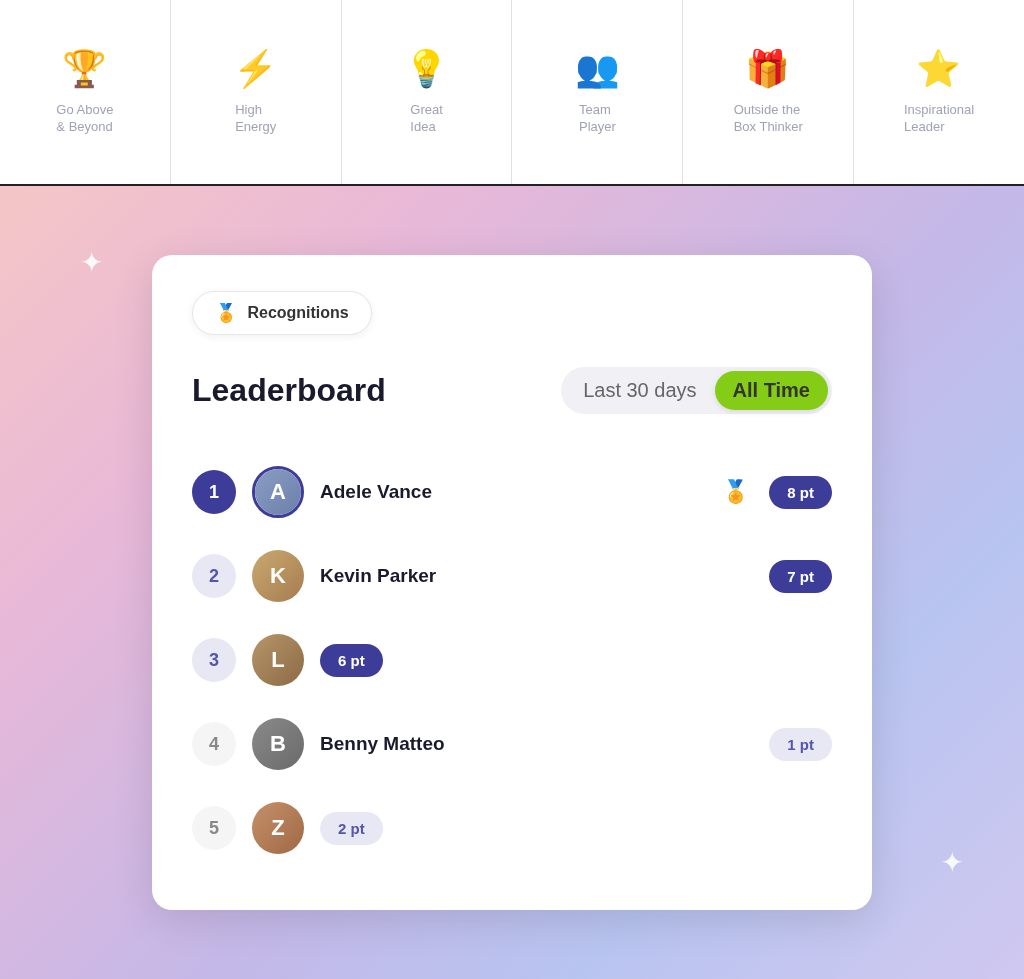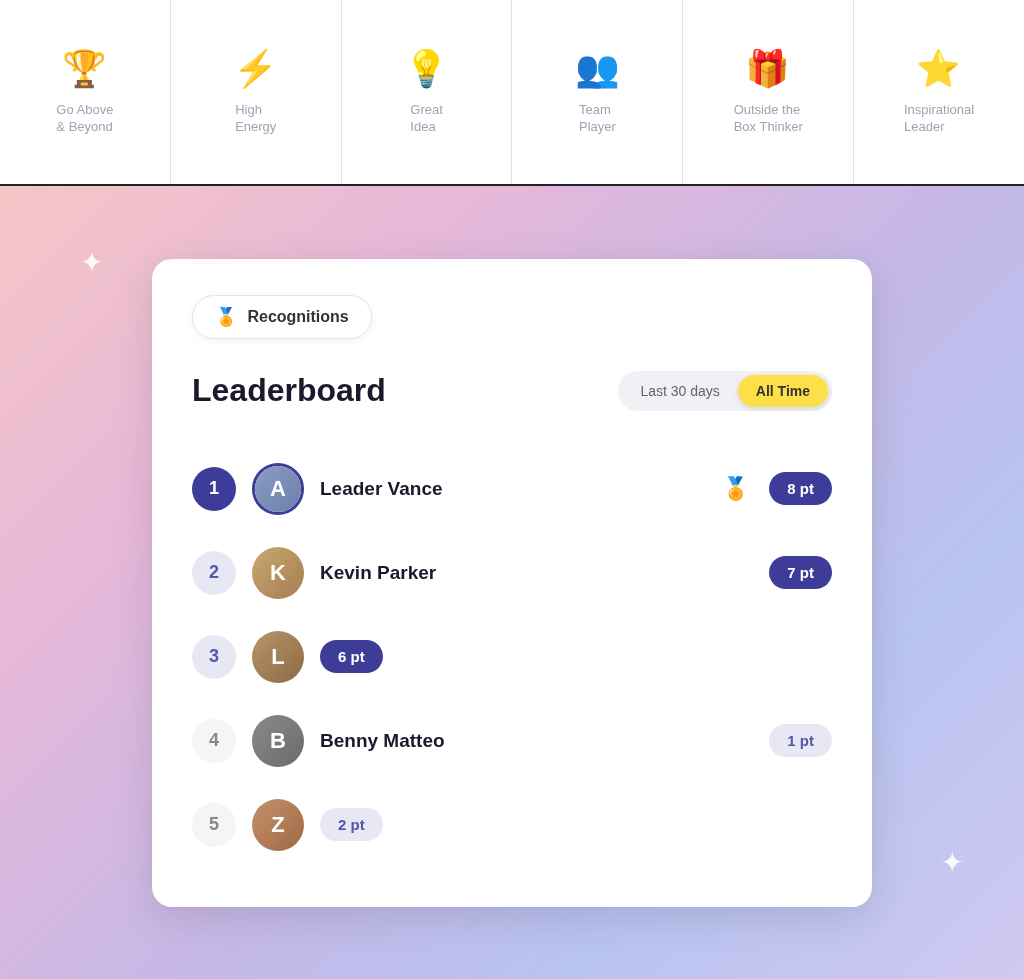--- a/index.html
+++ b/index.html
@@ -112,29 +112,29 @@
     .time-filter {
       display: flex;
       background: #f0f0f5;
       border-radius: 50px;
       padding: 4px;
       gap: 0;
     }
     .filter-btn {
       padding: 8px 18px;
       border-radius: 50px;
-      font-size: 14px;
+      font-size: 20px;
       font-weight: 500;
       border: none;
       cursor: pointer;
       color: #666;
       background: transparent;
     }
     .filter-btn.active {
-      background: #fde047;
+      background: #84cc16;
       color: #333;
       font-weight: 600;
       box-shadow: 0 2px 6px rgba(0,0,0,0.1);
     }
 
     
     .leaderboard-list {
       display: flex;
       flex-direction: column;
       gap: 0;
@@ -267,21 +267,21 @@
           <button class="filter-btn active">All Time</button>
         </div>
     </div>
 
     <div class="leaderboard-list" id="leaderboard-list">
         <div class="leaderboard-row">
       <div class="rank-badge rank-1">1</div>
       <div class="avatar-wrap rank-1-wrap">
         <div class="avatar-placeholder av1">A</div>
       </div>
-      <span class="person-name">Leader Vance</span>
+      <span class="person-name">Adele Vance</span>
       <span class="trophy-icon">🏅</span>
       <span class="points-badge pts-high">8 pt</span>
     </div>
         <div class="leaderboard-row">
       <div class="rank-badge rank-2">2</div>
       <div class="avatar-wrap">
         <div class="avatar-placeholder av2">K</div>
       </div>
       <span class="person-name">Kevin Parker</span>
 

